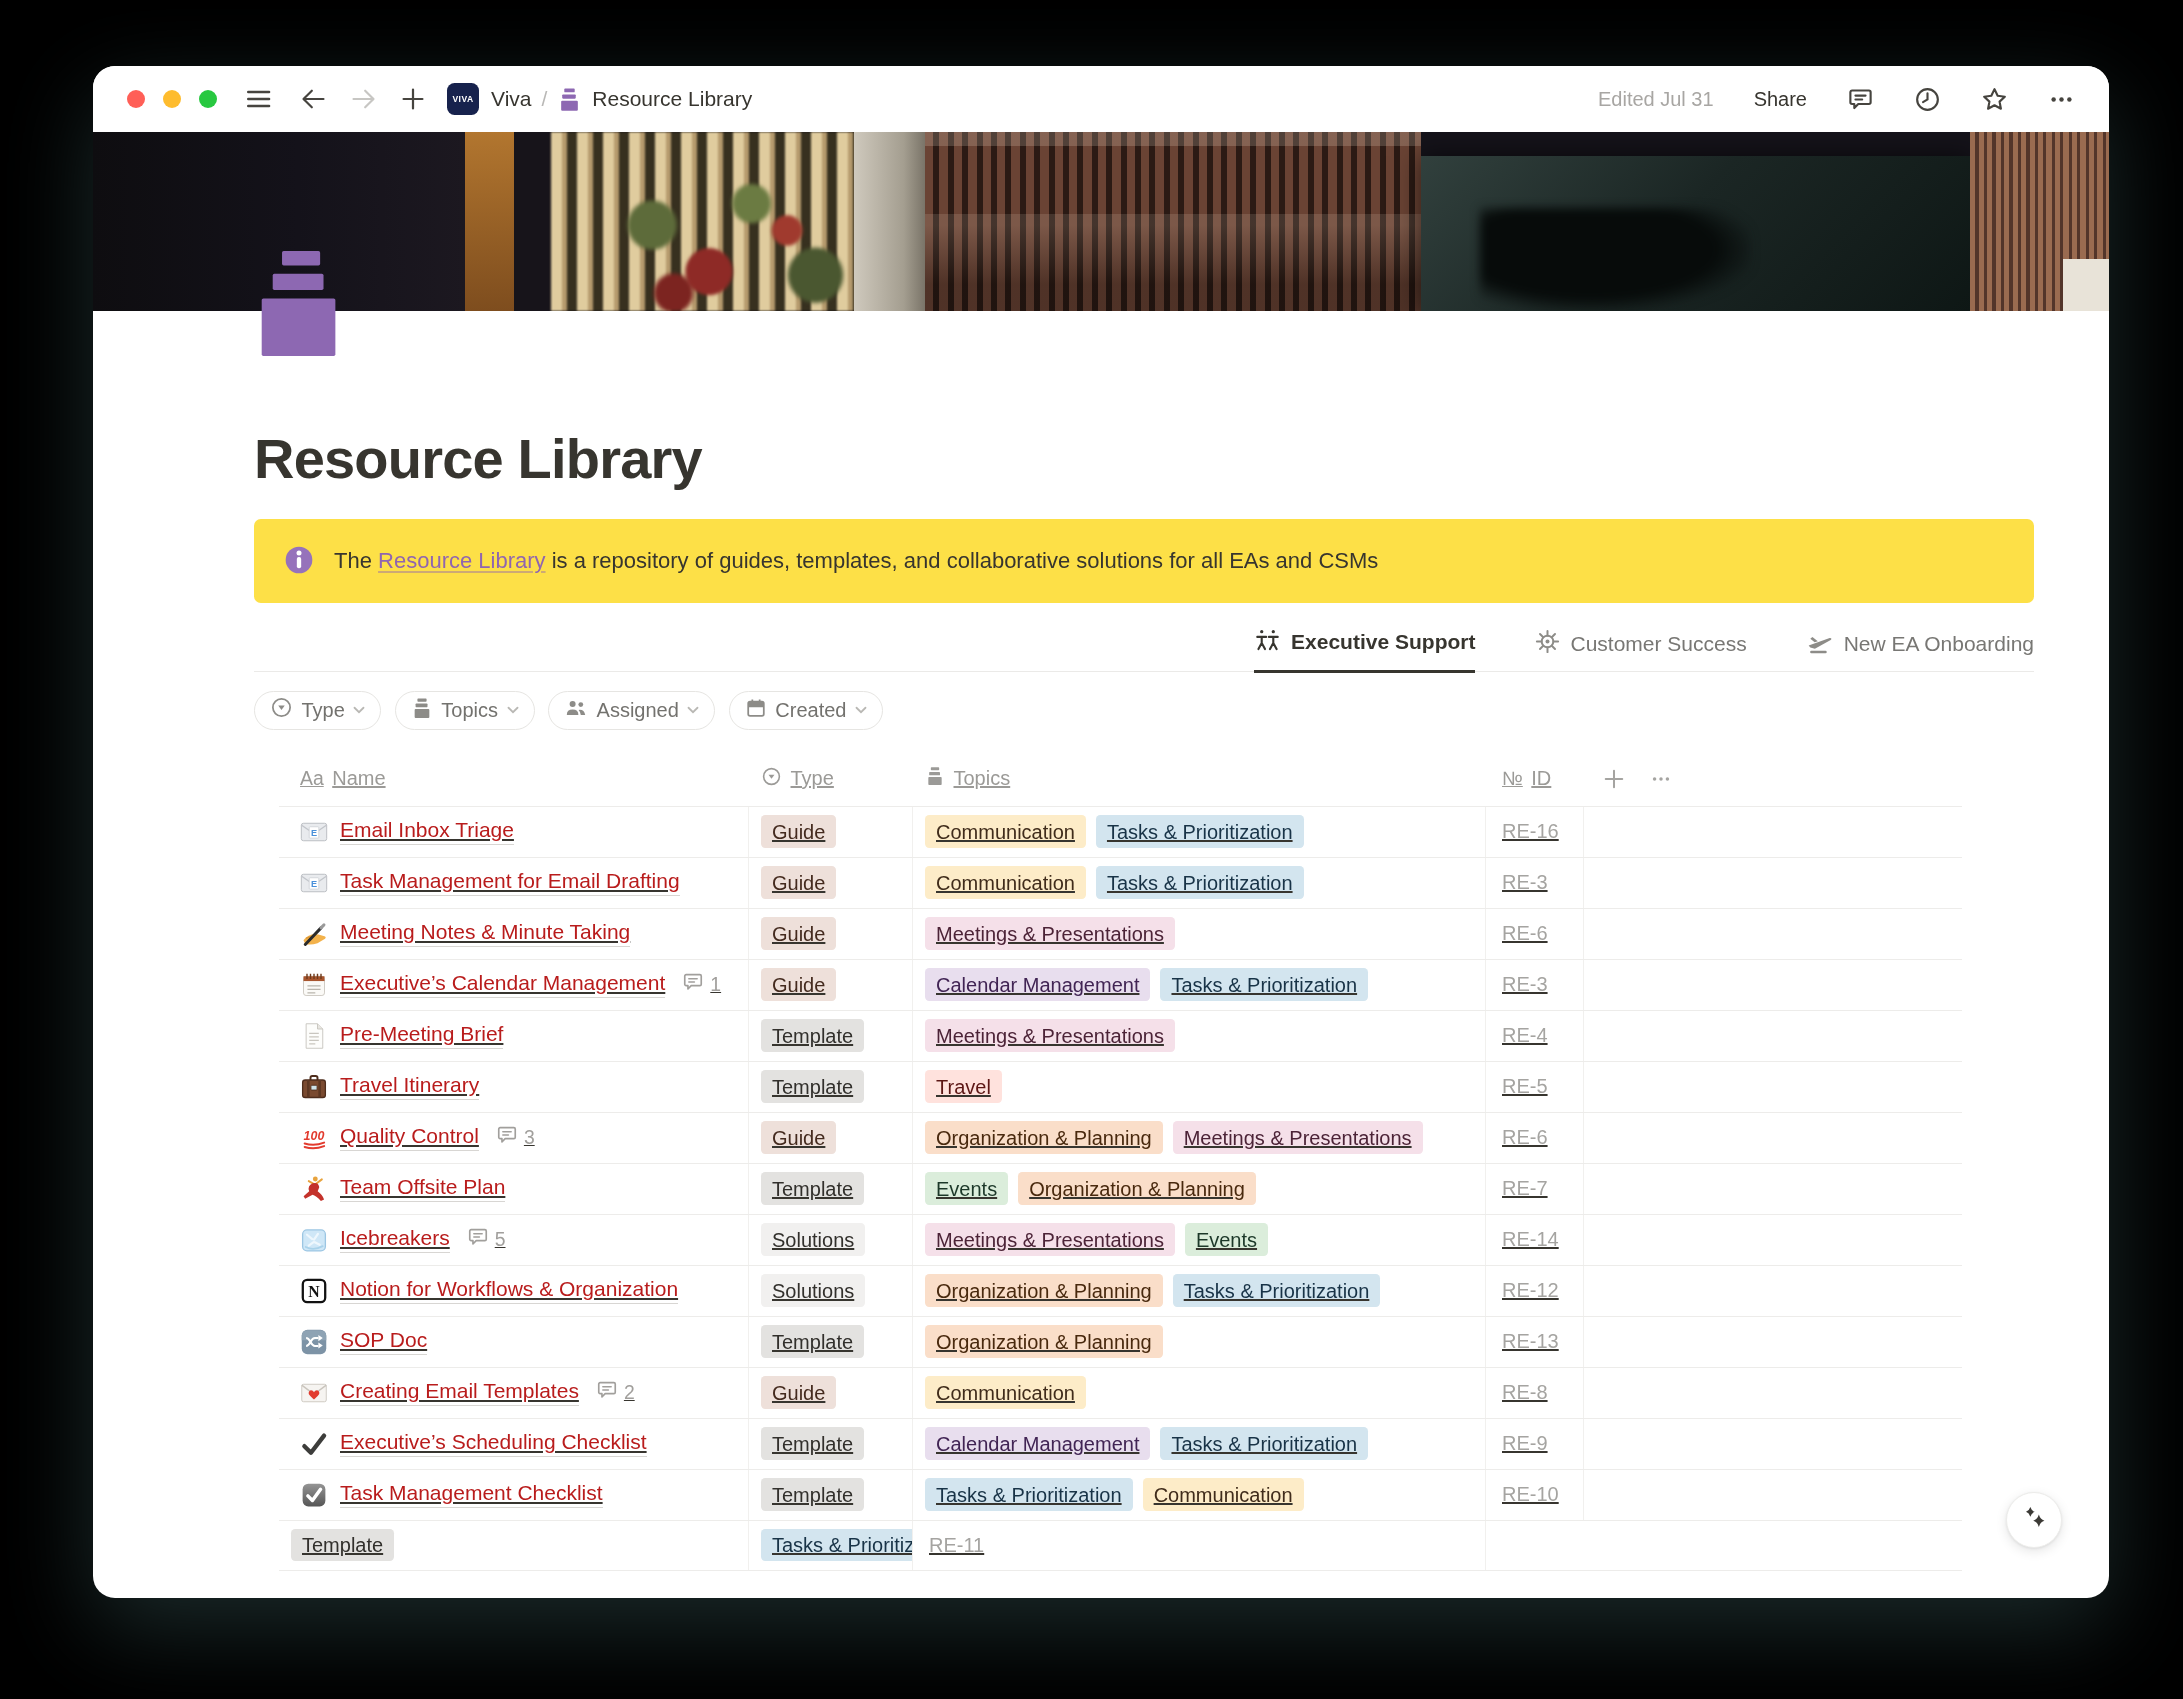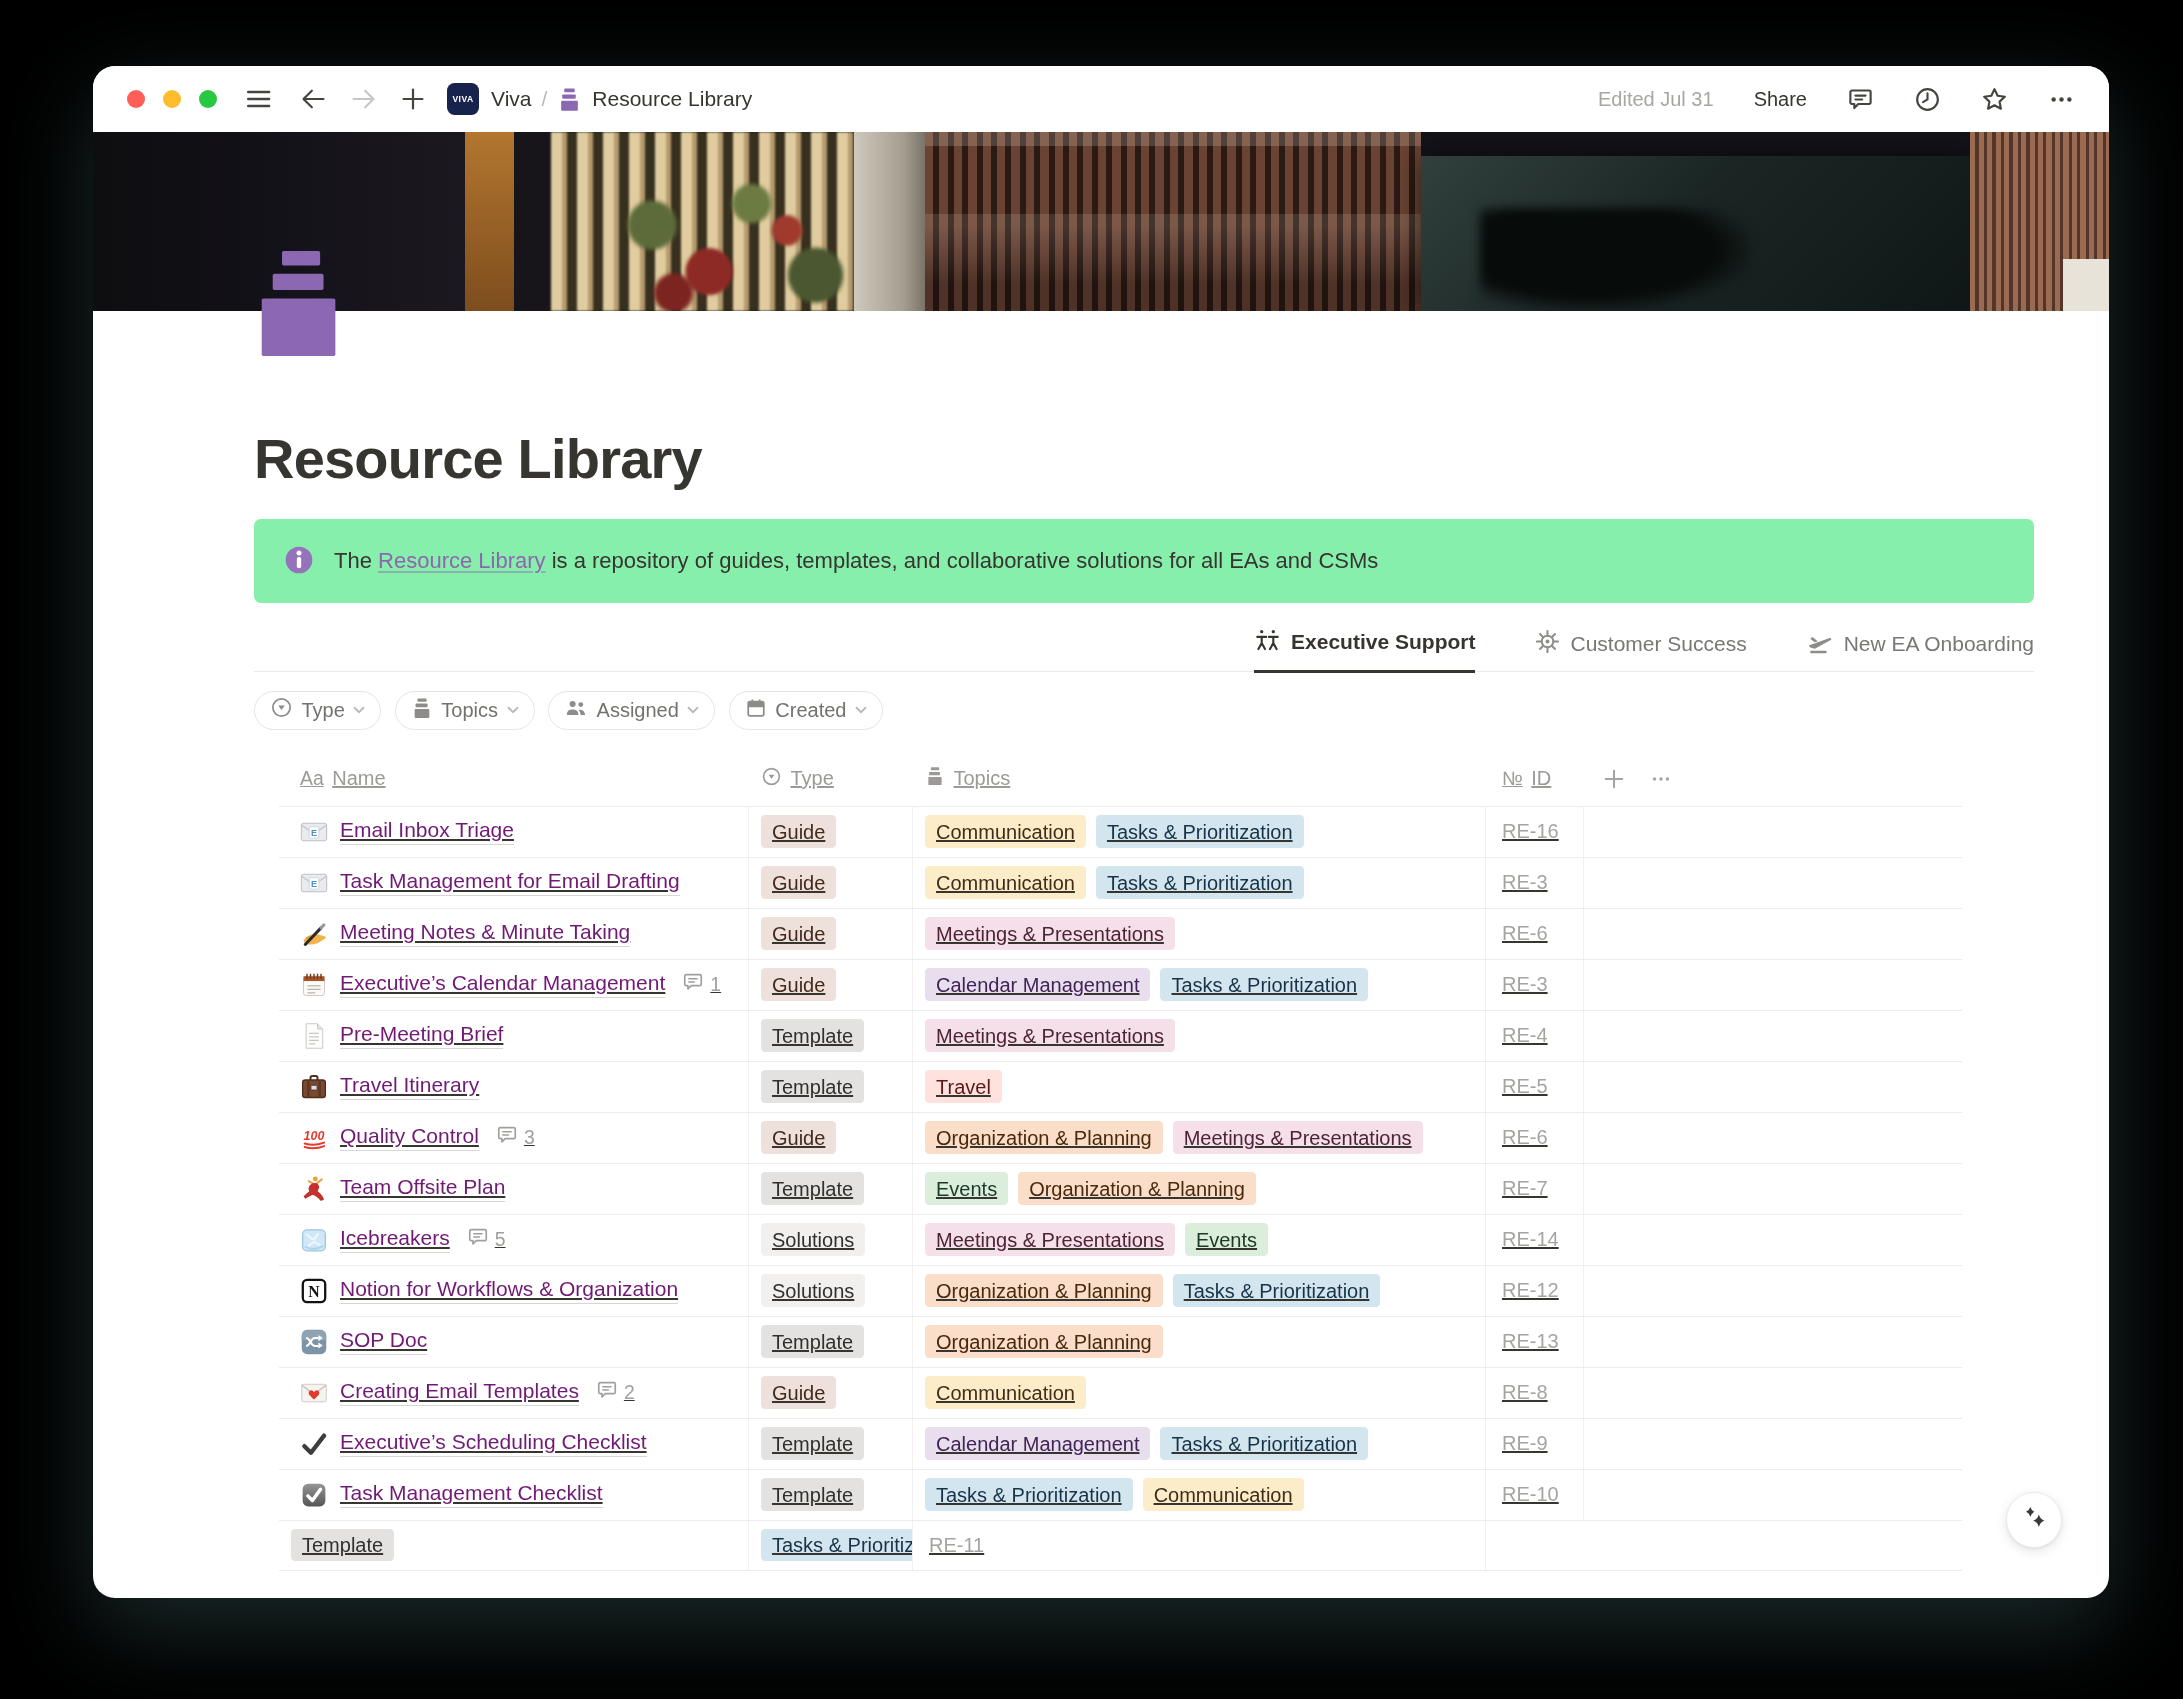--- a/index.html
+++ b/index.html
@@ -59,21 +59,21 @@
     background:linear-gradient(135deg,#31403d 0%,#1b2624 45%,#0e1715 100%); box-shadow:0 0 25px rgba(0,0,0,.6);}
   .cov-silhouette { position:absolute; left:1387px; top:76px; width:271px; height:103px;
     background:radial-gradient(ellipse at 40% 40%, #070b0a 0 55%, rgba(7,11,10,0) 75%); filter:blur(5px);}
   .cov-blinds-right { left:1877px; width:139px; background:repeating-linear-gradient(90deg,#9a6b50 0 5px,#53352a 5px 8.5px); }
   .cov-sill { position:absolute; left:1970px; top:127px; width:46px; height:52px; background:#e8e3d8; }
   
   .page-icon { position:absolute; left:166px; top:185px; width:85px; height:105px; z-index:6; }
   .content { padding:0 75px 0 161px; position:relative; }
   .page-title { margin-top:114px; font-size:56px; font-weight:700; letter-spacing:-0.8px; color:#37352f; line-height:1.2; }
   
-  .callout { margin-top:27px; background:#86efac; border-radius:6.8px; padding:25px 30px; display:flex; gap:20px; align-items:flex-start; }
+  .callout { margin-top:27px; background:#fde047; border-radius:6.8px; padding:25px 30px; display:flex; gap:20px; align-items:flex-start; }
   .callout-icon { flex:0 0 auto; margin-top:0.8px; }
   .callout-text { font-size:22px; line-height:1.5; color:#37352f; }
   .callout-text a { color:#9065b0; text-decoration:underline; text-decoration-color:rgba(144,101,176,.45); text-underline-offset:3.4px; cursor:pointer; }
   
   .tabs { margin-top:25px; display:flex; gap:60px; border-bottom:1.7px solid #ebeae8;justify-content:flex-end; }
   .tab { display:flex; align-items:center; gap:10px; font-size:21px; color:#787774; padding-bottom:12.7px; margin-bottom:-1.7px; cursor:pointer; }
   .tab svg { flex:0 0 auto; }
   .tab.active { color:#37352f; font-weight:700; border-bottom:3.4px solid #37352f; }
   
   .filters { margin-top:18.6px; display:flex; gap:13.5px; }
@@ -90,21 +90,21 @@
   .tbody .trow { height:51px; border-top:1.7px solid #edecea; cursor:pointer; }
   .tbody .trow:last-child { border-bottom:1.7px solid #edecea; }
   .cell { padding-left:12px; }
   .cell.c-name { padding-left:21px; display:flex; align-items:center; gap:12px; height:100%; border-right:1.7px solid #f1f0ee; }
   .cell.c-type { height:100%; display:flex; align-items:center; border-right:1.7px solid #f1f0ee; }
   .cell.c-topics { height:100%; display:flex; align-items:center; gap:10px; border-right:1.7px solid #f1f0ee; overflow:hidden; }
   .cell.c-id { height:100%; display:flex; align-items:center; padding-left:16px; color:#a5a4a1; font-size:20px; border-right:1.7px solid #f1f0ee; }
   .cell.c-extra { height:100%; }
   .row-icon { width:28px; height:28px; flex:0 0 auto; display:flex; align-items:center; justify-content:center; }
   .row-icon svg { width:28px; height:28px; }
-  .row-title { font-size:21px; font-weight:500; color:#701a75; border-bottom:1.7px solid #d8d6d3; padding-bottom:1.7px; white-space:nowrap; }
+  .row-title { font-size:21px; font-weight:500; color:#b91c1c; border-bottom:1.7px solid #d8d6d3; padding-bottom:1.7px; white-space:nowrap; }
   .comment-badge { display:flex; align-items:center; gap:6px; color:#a19f9c; font-size:19.4px; margin-left:5px; }
   .comment-badge svg { width:22px; height:22px; }
   .tag { display:inline-block; font-size:20px; padding:3.4px 11px; border-radius:4.2px; white-space:nowrap; line-height:1.3; }
   
   .ai-btn { position:absolute; left:1913px; top:1426px; width:56px; height:56px; border-radius:50%;
     background:#fff; border:0.8px solid #ececea; box-shadow:0 3.4px 12px rgba(0,0,0,.1), 0 0.8px 2.5px rgba(0,0,0,.08);
     display:flex; align-items:center; justify-content:center; cursor:pointer; }
 </style>
 </head>
 <body>

